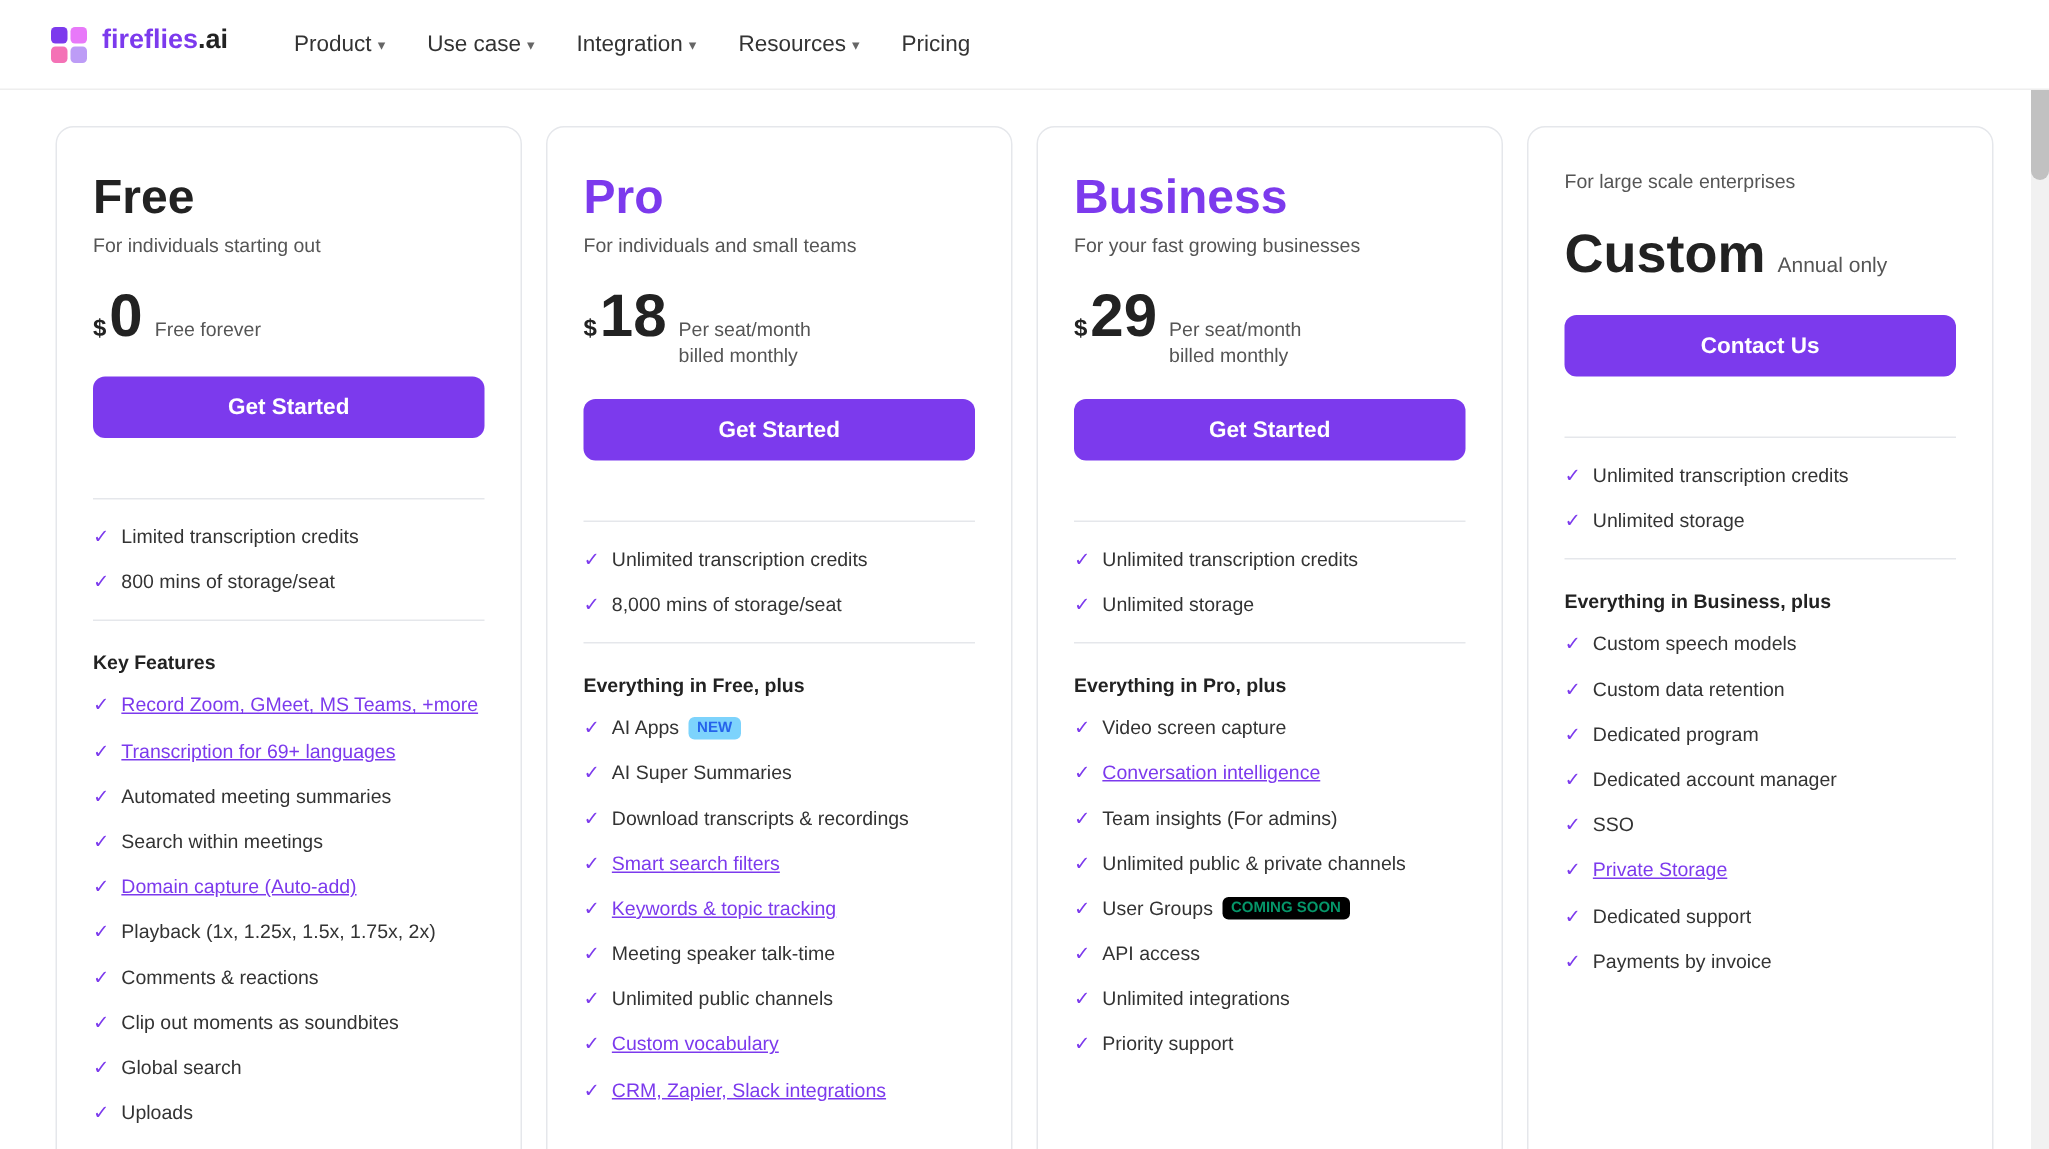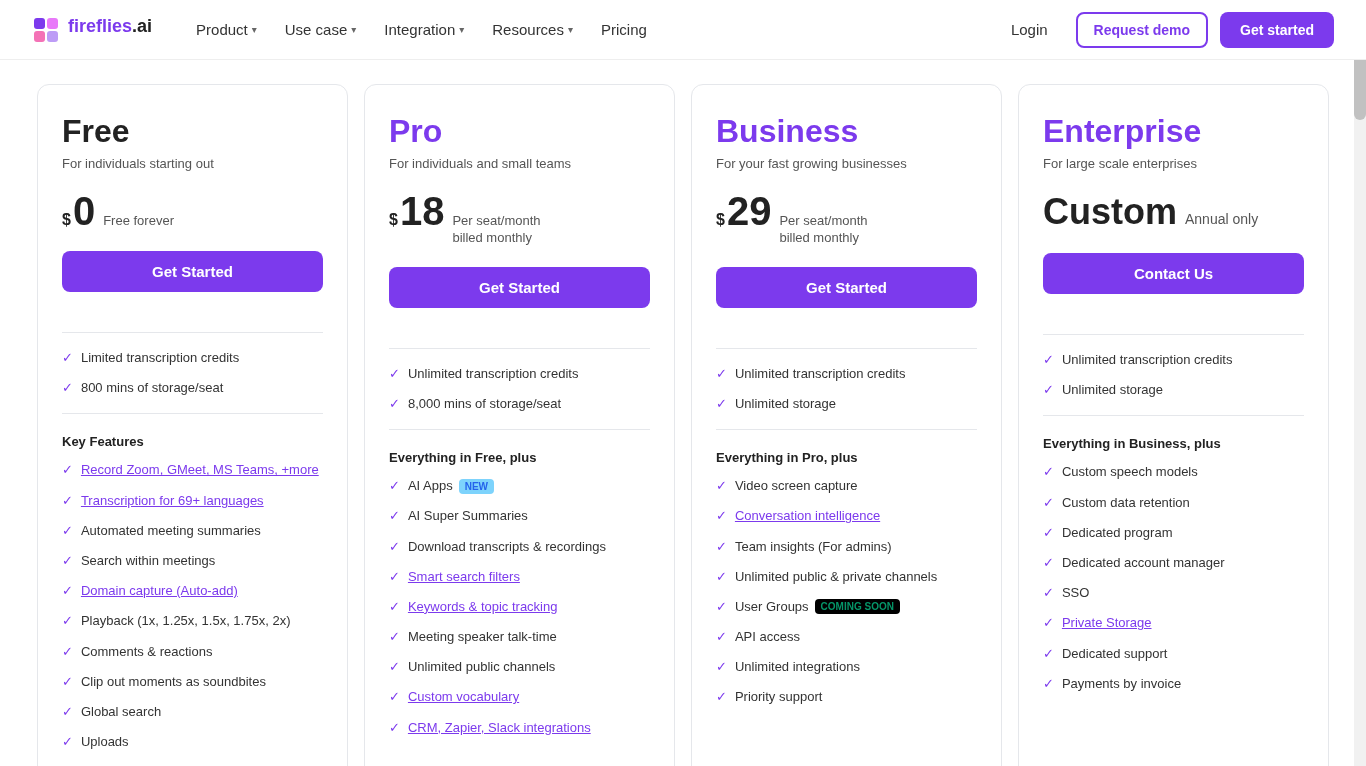--- a/index.html
+++ b/index.html
@@ -122,25 +122,20 @@
     </div>
     <div class="nav-item">
       <span>Resources</span>
       <span class="chevron">▾</span>
     </div>
     <div class="nav-pricing nav-item">
       <span>Pricing</span>
     </div>
   </div>
 
-  <div class="nav-right">
-    <button class="btn-login">Login</button>
-    <button class="btn-demo">Request demo</button>
-    <button class="btn-get-started">Get started</button>
-  </div>
 </nav>
 
 <div class="pricing-wrapper">
   <div class="pricing-grid" id="pricing-grid">
 
   <div class="plan-card">
         <div class="plan-name free">Free</div>
         <div class="plan-tagline">For individuals starting out</div>
         <div class="plan-price">
           <span class="price-dollar">$</span>
@@ -320,21 +315,20 @@
             <span class="check-icon">✓</span>
             <span class="feature-text">Unlimited integrations</span>
           </li>
           <li class="feature-item">
             <span class="check-icon">✓</span>
             <span class="feature-text">Priority support</span>
           </li>
         </ul>
       </div>
       <div class="plan-card">
-        <div class="plan-name enterprise">Enterprise</div>
         <div class="plan-tagline">For large scale enterprises</div>
         <div class="plan-price">
           <span class="price-custom">Custom</span>
           <span class="price-annual">Annual only</span>
         </div>
         <button class="plan-btn">Contact Us</button>
         <hr class="divider">
         <ul class="feature-list">
           <li class="feature-item">
             <span class="check-icon">✓</span>

